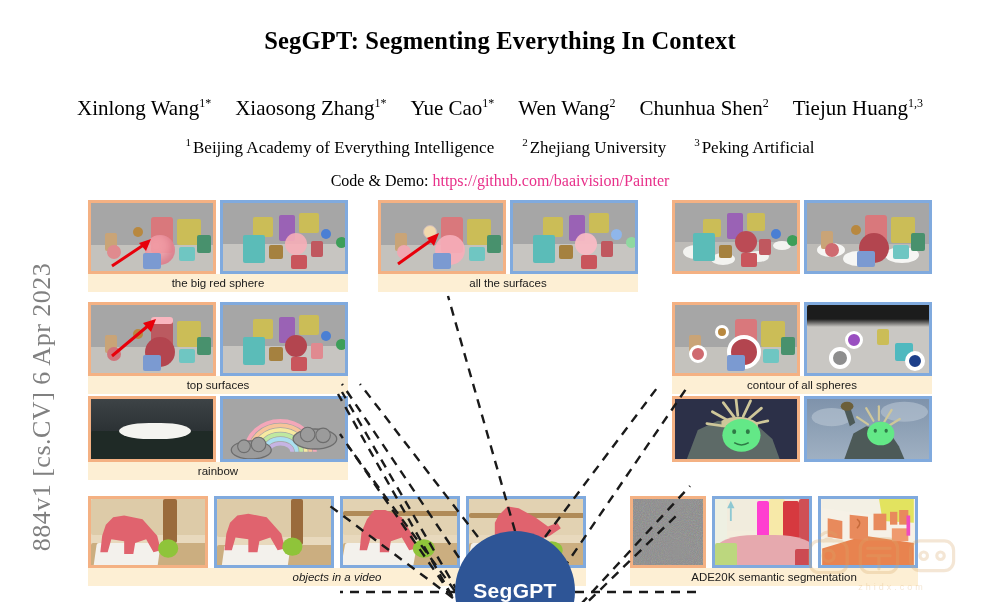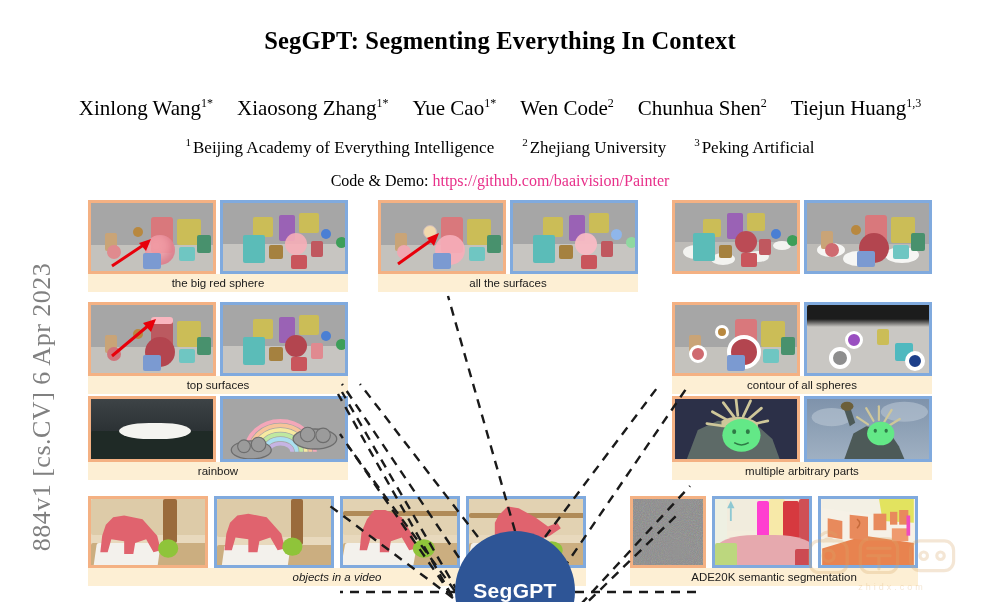--- a/index.html
+++ b/index.html
@@ -181,21 +181,21 @@
 </head>
 <body>
 
 <div id="page">
 
   <div id="arxiv-stamp">884v1  [cs.CV]  6 Apr 2023</div>
 
   <div id="paper-title">SegGPT: Segmenting Everything In Context</div>
 
   <div id="authors-row">
-    <span class="author"><span>Xinlong Wang</span><sup>1*</sup></span><span class="author"><span>Xiaosong Zhang</span><sup>1*</sup></span><span class="author"><span>Yue Cao</span><sup>1*</sup></span><span class="author"><span>Wen Code</span><sup>2</sup></span><span class="author"><span>Chunhua Shen</span><sup>2</sup></span><span class="author"><span>Tiejun Huang</span><sup>1,3</sup></span>
+    <span class="author"><span>Xinlong Wang</span><sup>1*</sup></span><span class="author"><span>Xiaosong Zhang</span><sup>1*</sup></span><span class="author"><span>Yue Cao</span><sup>1*</sup></span><span class="author"><span>Wen Wang</span><sup>2</sup></span><span class="author"><span>Chunhua Shen</span><sup>2</sup></span><span class="author"><span>Tiejun Huang</span><sup>1,3</sup></span>
   </div>
 
   <div id="affiliations-row">
     <span class="aff"><span class="affnum">1</span><span>Beijing Academy of Everything Intelligence</span></span><span class="aff"><span class="affnum">2</span><span>Zhejiang University</span></span><span class="aff"><span class="affnum">3</span><span>Peking Artificial</span></span>
   </div>
 
   <div id="code-demo-row">
     <span>Code &amp; Demo:</span>
     <a class="link" href="#" style="text-decoration:none;">https://github.com/baaivision/Painter</a>
   </div>
@@ -476,21 +476,20 @@
                 <line x1="86" y1="30" x2="99" y2="22"></line>
                 <line x1="64" y1="28" x2="52" y2="20"></line>
               </g>
               <ellipse cx="78" cy="38" rx="15" ry="13" fill="#63e887"></ellipse>
               <ellipse cx="72" cy="35" rx="1.8" ry="2.2" fill="#2e7a46"></ellipse>
               <ellipse cx="84" cy="35" rx="1.8" ry="2.2" fill="#2e7a46"></ellipse>
             </svg>
           </div>
         </div>
       </div>
-      <div class="caption-bar" style="width:260px;">multiple arbitrary parts</div>
     </div>
 
     <div class="group" style="left:88px; top:300px;font-style:italic;">
       <div class="thumbs">
         <div class="thumb prompt" style="width:120px;height:72px;">
           <div class="scene" style="background:#e8d9bd;">
             <div class="ob" style="left:0;top:0;width:120px;height:36px;background:#ddcba8;"></div>
             <div class="ob" style="left:72px;top:0;width:14px;height:44px;background:#9a6b3c;"></div>
             <div class="ob" style="left:0;top:44px;width:120px;height:28px;background:#cbae80;"></div>
             <div class="ob" style="left:4px;top:44px;width:64px;height:26px;background:#f3f1ec;transform:skewX(-8deg);"></div>

